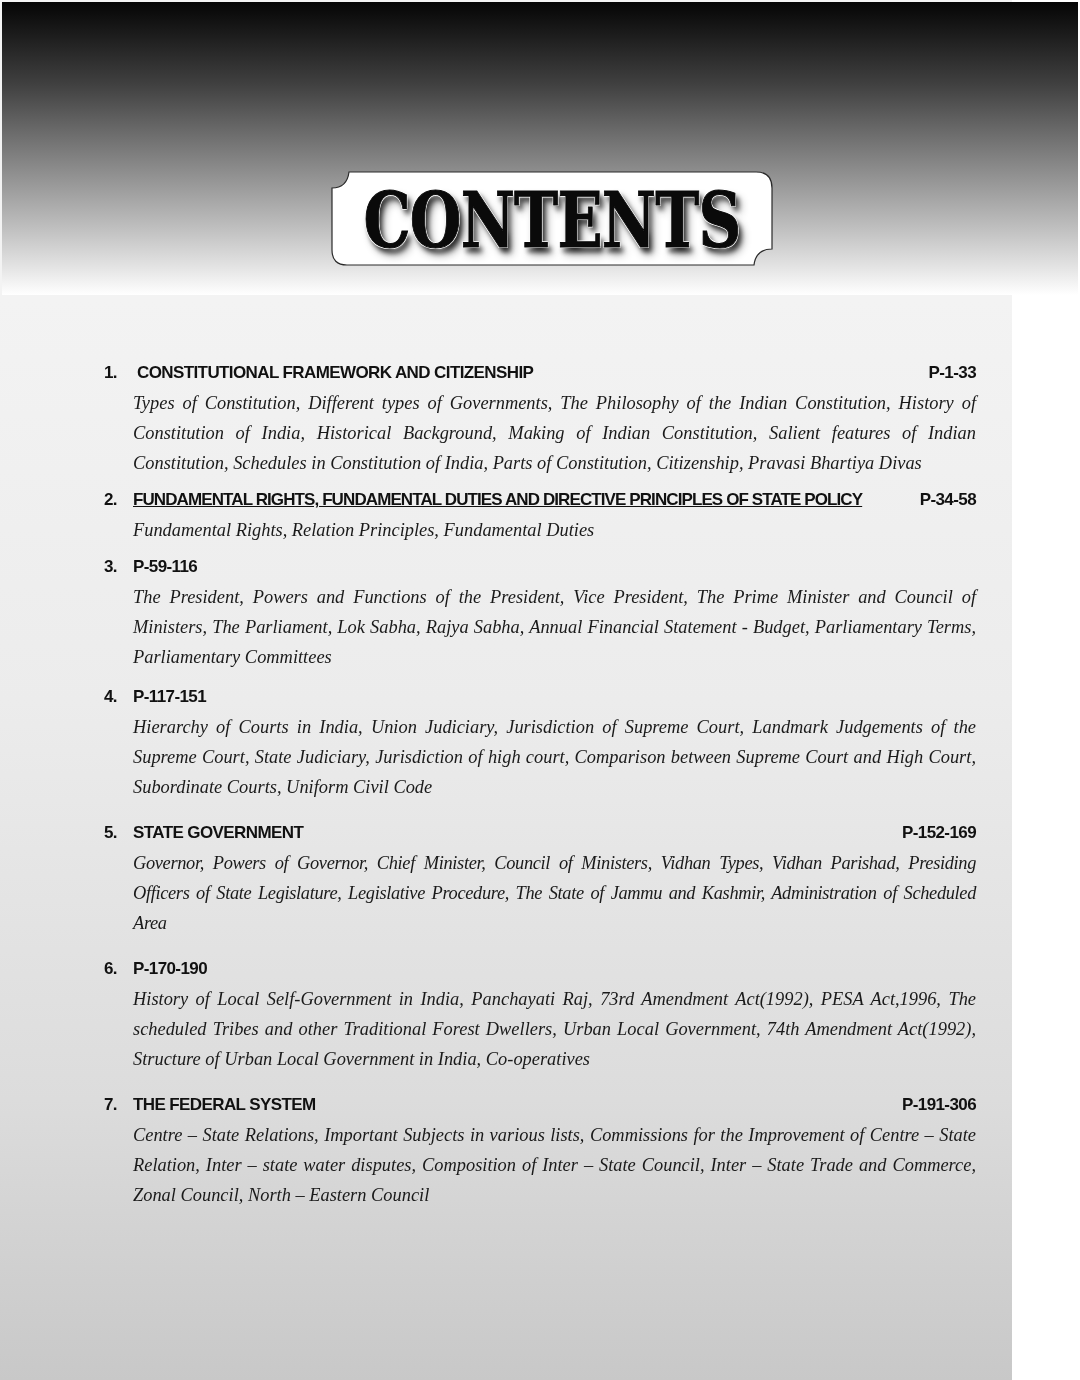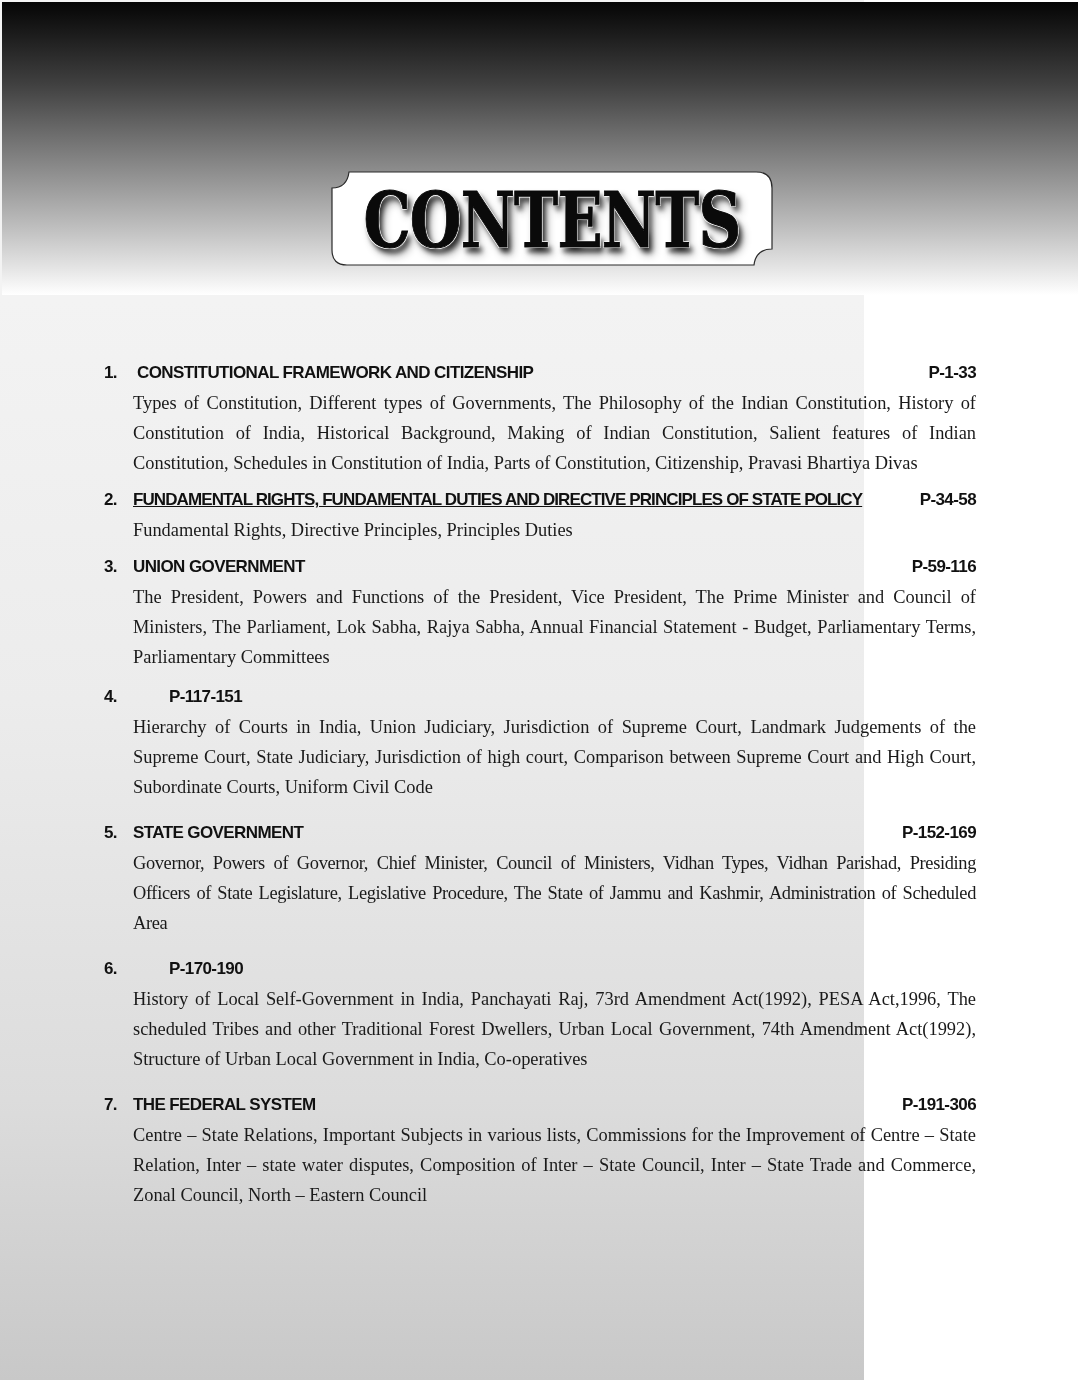--- a/index.html
+++ b/index.html
@@ -5,21 +5,21 @@
   * { box-sizing: border-box; margin: 0; padding: 0; }
   html, body { width: 1080px; height: 1380px; overflow: hidden; }
   body {
     position: relative;
     background: #ffffff;
     font-family: "Liberation Serif", serif;
   }
   .page {
     position: absolute;
     left: 0; top: 0;
-    width: 864px; height: 1380px;
+    width: 1012px; height: 1380px;
     background: linear-gradient(to bottom, #f3f3f3 0px, #f3f3f3 300px, #ececec 700px, #dcdcdc 1100px, #c8c8c8 1380px);
   }
   .header-band {
     position: absolute;
     left: 2px; top: 2px;
     width: 1076px; height: 293px;
     background: linear-gradient(to bottom, #050505 0%, #1e1e1e 12%, #404040 28%, #6a6a6a 44%, #939393 60%, #bcbcbc 76%, #e2e2e2 90%, #ffffff 100%);
   }
   .banner {
     position: absolute;
@@ -59,30 +59,31 @@
     font-weight: bold;
     font-size: 17px;
     letter-spacing: -0.6px;
     color: #111;
     height: 26px;
     line-height: 26px;
   }
   .entry-num { width: 29px; flex: 0 0 29px; }
   .entry-num.wide { width: 33px; flex: 0 0 33px; }
   .entry-title { flex: 1 1 auto; white-space: nowrap; }
-  .entry-pages { flex: 0 0 auto; text-align: right; margin-left: 36px; }
+  .entry-pages { flex: 0 0 auto; text-align: right; }
   .entry-desc {
     margin-left: 29px;
     font-family: "Liberation Serif", serif;
     font-size: 18.4px;
     line-height: 30px;
     color: #1a1a1a;
     text-align: justify;
     text-align-last: left;
     padding-top: 2px;
+    font-style: italic;
   }
 </style>
 </head>
 <body>
 
 <div class="page">
 
   <div class="header-band"></div>
 
   <div class="banner">
@@ -110,27 +111,26 @@
       </div>
       <div class="entry-desc">Types of Constitution, Different types of Governments, The Philosophy of the Indian Constitution, History of Constitution of India, Historical Background, Making of Indian Constitution, Salient features of Indian Constitution, Schedules in Constitution of India, Parts of Constitution, Citizenship, Pravasi Bhartiya Divas</div>
     </div>
 
     <div class="entry" style="margin-bottom:9px;">
       <div class="entry-head">
         <span class="entry-num">2.</span>
         <span class="entry-title" style="letter-spacing:-0.9px;text-decoration:underline;">FUNDAMENTAL RIGHTS, FUNDAMENTAL DUTIES AND DIRECTIVE PRINCIPLES OF STATE POLICY</span>
         <span class="entry-pages">P-34-58</span>
       </div>
-      <div class="entry-desc">Fundamental Rights, Directive Principles, Principles Duties</div>
+      <div class="entry-desc">Fundamental Rights, Relation Principles, Fundamental Duties</div>
     </div>
 
     <div class="entry" style="margin-bottom:12px;">
       <div class="entry-head">
         <span class="entry-num">3.</span>
-        <span class="entry-title">UNION GOVERNMENT</span>
         <span class="entry-pages">P-59-116</span>
       </div>
       <div class="entry-desc">The President, Powers and Functions of the President, Vice President, The Prime Minister and Council of Ministers, The Parliament, Lok Sabha, Rajya Sabha, Annual Financial Statement - Budget, Parliamentary Terms, Parliamentary Committees</div>
     </div>
 
     <div class="entry" style="margin-bottom:18px;">
       <div class="entry-head">
         <span class="entry-num">4.</span>
         <span class="entry-pages">P-117-151</span>
       </div>

